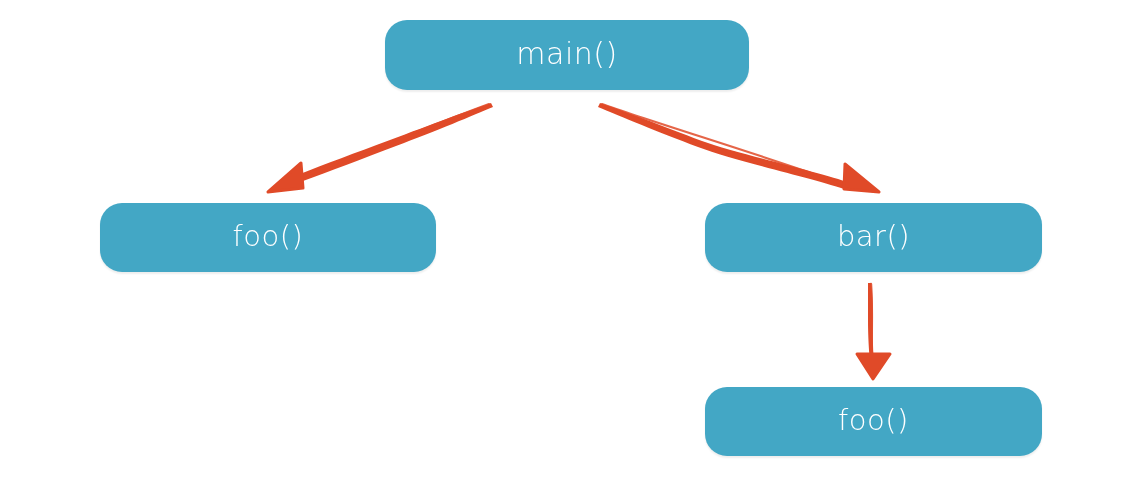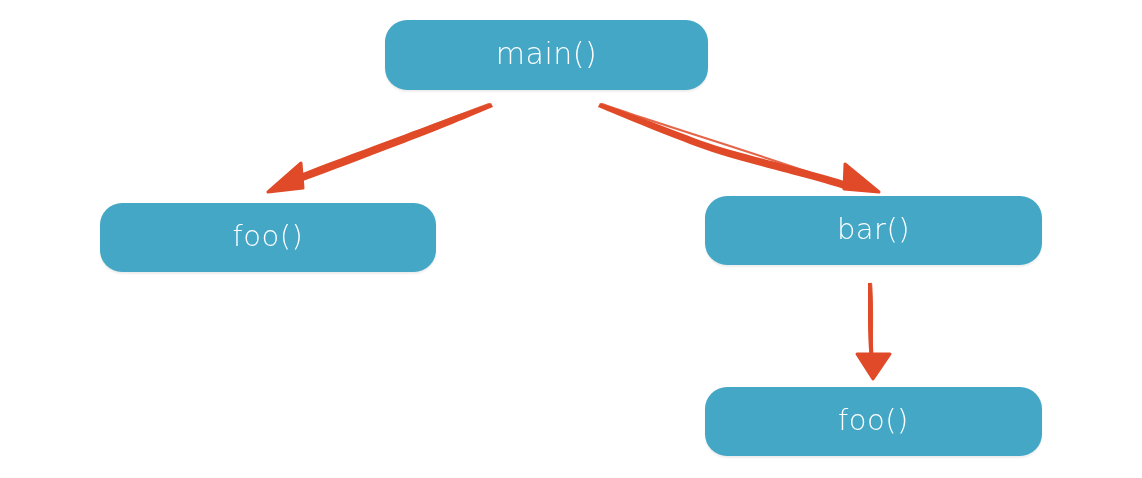--- a/index.html
+++ b/index.html
@@ -80,29 +80,29 @@
                C 873,352 874,358 874,362
                L 870,362
                C 869,352 868,336 868,320
                C 868,306 868,293 868,283 Z" fill="#e04a28"></path>
       <path d="M 871,284 C 873,312 871,338 872,360" stroke="#e04a28" stroke-width="2.4" fill="none" stroke-linecap="round" opacity="0.9"></path>
       <path d="M 873,379 L 857,354 L 890,354 Z" fill="#e04a28"></path>
       <path d="M 873,379 L 857,354 L 890,354 Z" fill="none" stroke="#e04a28" stroke-width="3" stroke-linejoin="round"></path>
     </g>
   </svg>
 
-  <div class="node" style="left:385px; top:20px; width:323px; height:70px; background:#43a7c5;">
+  <div class="node" style="left:385px; top:20px; width:364px; height:70px; background:#43a7c5;">
     <span class="node-label" style="font-size:30px;">main()</span>
   </div>
 
   <div class="node" style="left:100px; top:203px; width:336px; height:69px; background:#43a7c5;">
     <span class="node-label" style="font-size:29px;">foo()</span>
   </div>
 
-  <div class="node" style="left:705px; top:196px; width:337px; height:69px; background:#43a7c5;">
+  <div class="node" style="left:705px; top:203px; width:337px; height:69px; background:#43a7c5;">
     <span class="node-label" style="font-size:29px;">bar()</span>
   </div>
 
   <div class="node" style="left:705px; top:387px; width:337px; height:69px; background:#43a7c5;">
     <span class="node-label" style="font-size:29px;">foo()</span>
   </div>
 
 </div>
 
 </body></html>

